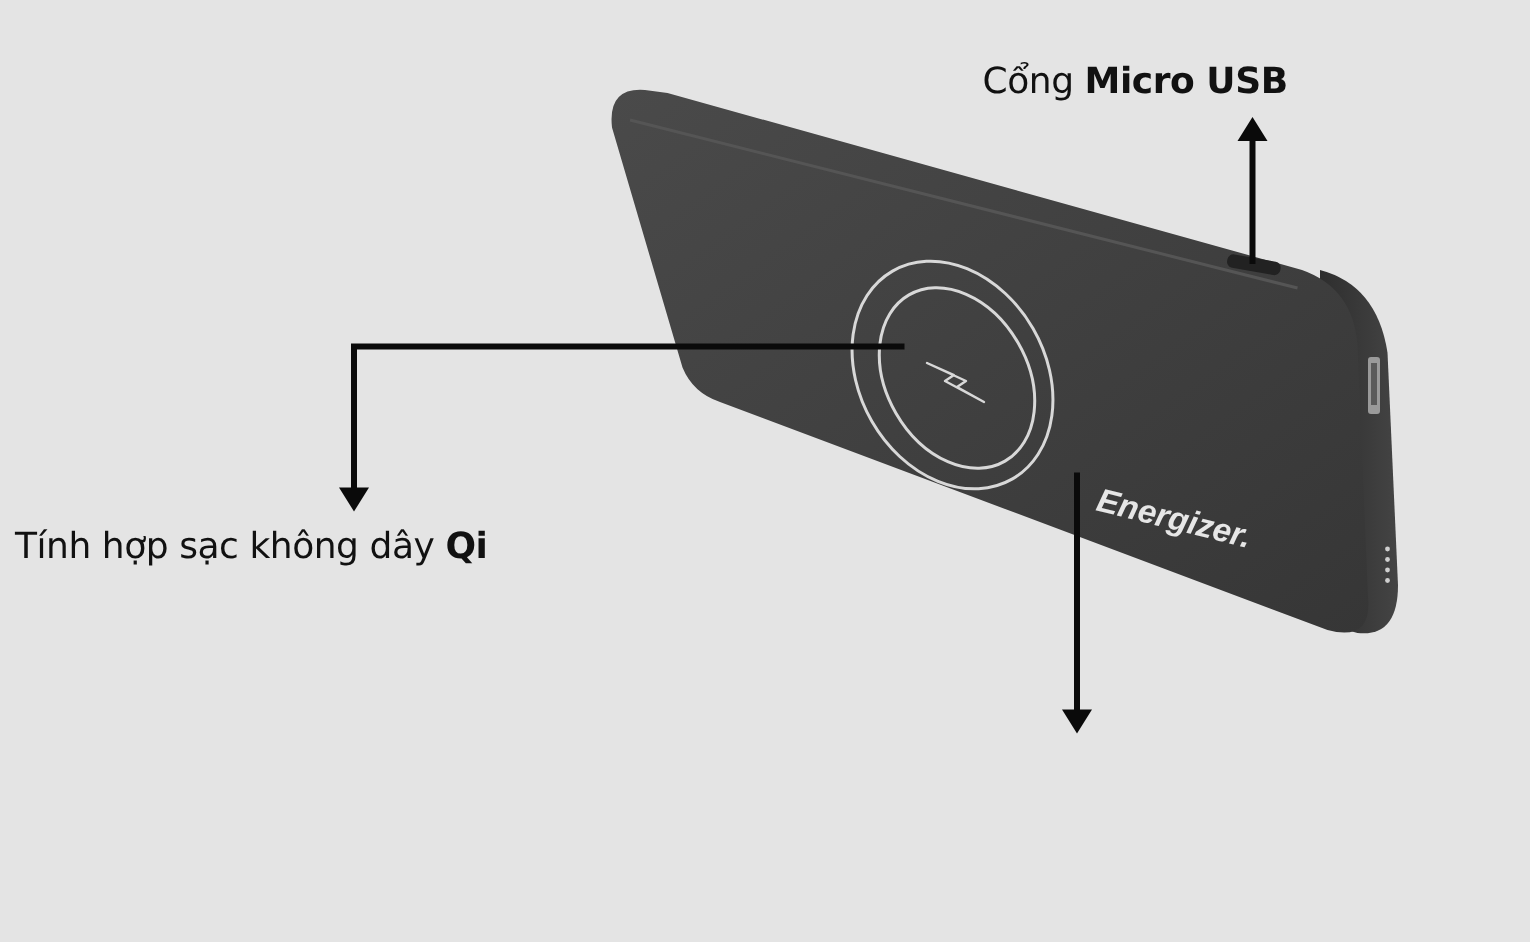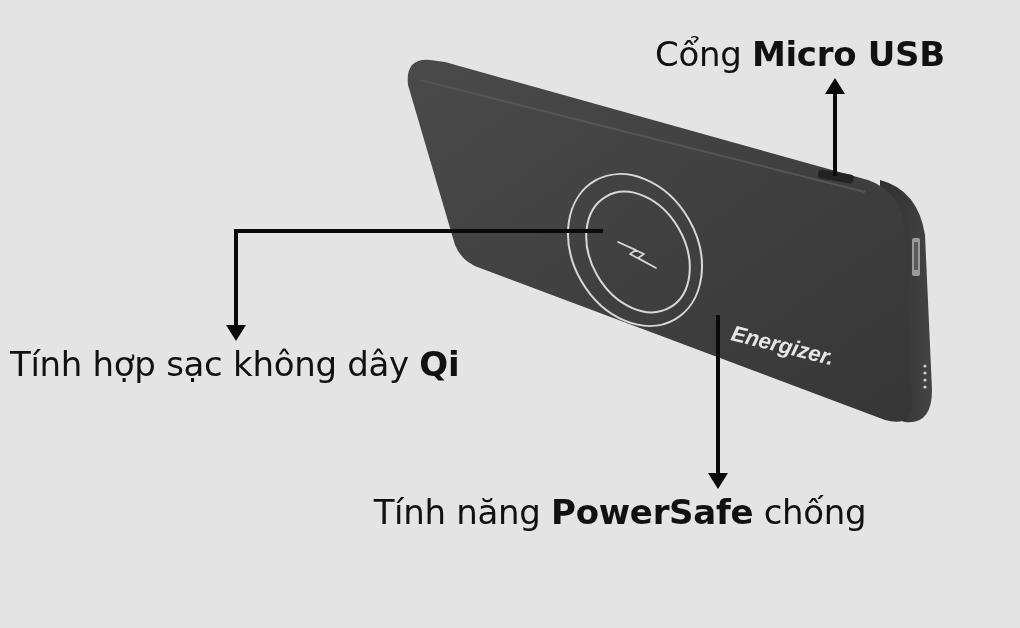--- a/index.html
+++ b/index.html
@@ -1,18 +1,18 @@
 <!DOCTYPE html>
 <html><head>
 <meta charset="utf-8">
 <style>
   html, body { margin:0; padding:0; }
   body { width:1020px; height:628px; background:#e4e4e4; position:relative; overflow:hidden;
          font-family:"DejaVu Sans","Liberation Sans",sans-serif; color:#111; }
-  .label { position:absolute; font-size:34px; line-height:44px; white-space:nowrap; letter-spacing:-0.3px; }
+  .label { position:absolute; font-size:24px; line-height:44px; white-space:nowrap; letter-spacing:-0.3px; }
   .label b { font-weight:bold; }
   svg.stage { position:absolute; left:0; top:0; }
   .center { text-align:center; }
 </style>
 </head>
 <body>
 
 <svg class="stage" width="1020" height="628" viewBox="0 0 1020 628">
   <defs>
     <linearGradient id="bodyGrad" x1="0" y1="0" x2="1" y2="1">
@@ -70,16 +70,13 @@
 
 <div class="label" style="left:655px; top:32px;">
   <span>Cổng </span><b>Micro USB</b>
 </div>
 
 <div class="label" style="left:10px; top:342px;">
   <span>Tính hợp sạc không dây </span><b>Qi</b>
 </div>
 
 <div class="label center" style="left:350px; top:490px; width:540px;">
-  <div>
-    <span>Tính năng </span><b>PowerSafe</b><span> chống</span>
-  </div>
 </div>
 
 </body></html>

